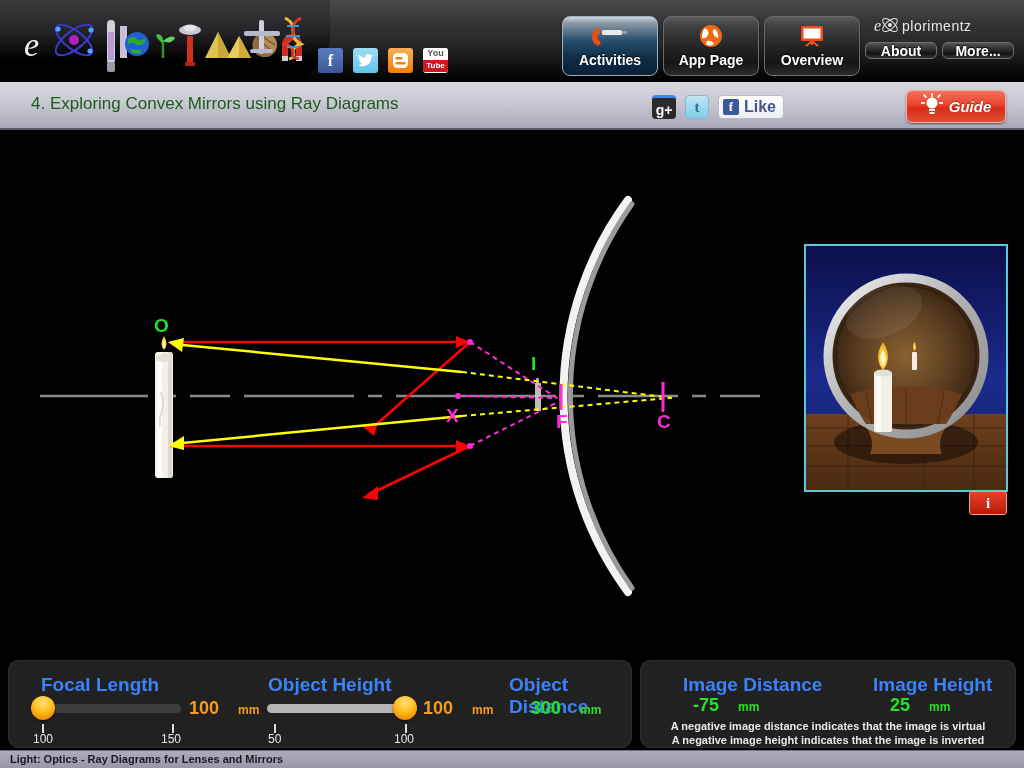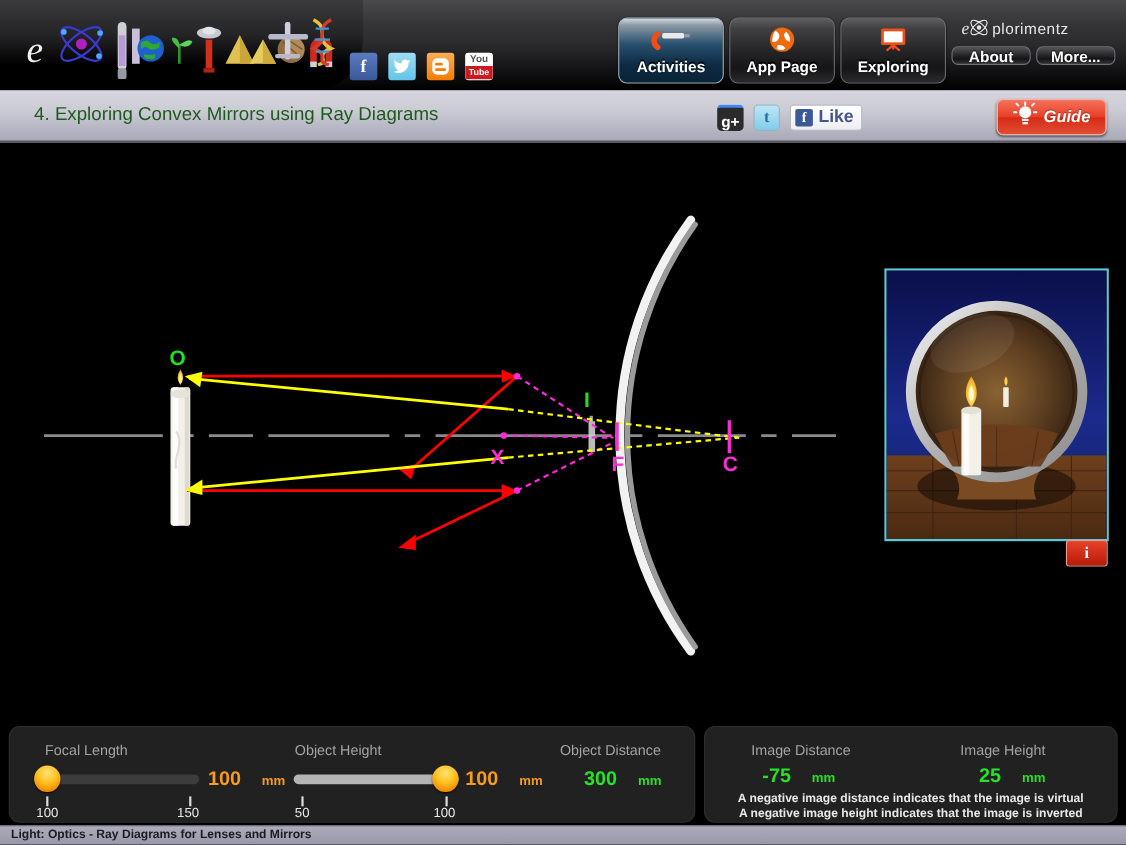--- a/index.html
+++ b/index.html
@@ -109,21 +109,21 @@
               border-radius:3px; border:1px solid #f09a8c;
               background:linear-gradient(to bottom,#e8412a,#b81b08);
               color:#fff;font-size:15px;font-weight:bold;text-align:center;line-height:22px;
               font-family:"Liberation Serif",serif; cursor:pointer;}
 
   
   .panel { position:absolute; top:660px; height:88px; border-radius:10px;
            background:#212121; border:1px solid #2e2e2e; }
   .panel-left { left: 8px; width: 624px; }
   .panel-right { left: 640px; width: 376px; }
-  .ctl-title { position:absolute; color:#a3a3a3; font-size:13px; font-weight:normal; }
+  .ctl-title { position:absolute; color:#3b82f6; font-size:19px; font-weight:bold; }
   .val { position:absolute; font-size:18px; font-weight:bold; }
   .val .unit { font-size:12px; font-weight:bold;padding-left:14px; }
   .val-orange { color:#f79b1f; }
   .val-green { color:#27e027; }
   .slider { position:absolute; height:30px; }
   .track { position:absolute; top:10px; left:0; height:9px; border-radius:5px; }
   .track-dark { background:#3c3c3c; }
   .track-light { background:#b5b5b5; }
   .thumb { position:absolute; top:2px; width:24px; height:24px; border-radius:50%;
            background: radial-gradient(circle at 50% 28%, #ffe177 0%, #ffc222 42%, #f38b00 78%, #d87400 100%);
@@ -272,21 +272,21 @@
         <div class="lbl">App Page</div>
       </div>
       <div class="navbtn">
         <div class="ico">
           <svg width="28" height="24" viewBox="0 0 28 24">
             <rect x="3" y="2" width="22" height="15" rx="1.5" fill="#f04e17"></rect>
             <rect x="5.5" y="4.5" width="17" height="10" fill="#ffffff"></rect>
             <path d="M14,17 L14,21 M14,17 L8,22 M14,17 L20,22" stroke="#f04e17" stroke-width="2" fill="none"></path>
           </svg>
         </div>
-        <div class="lbl">Exploring</div>
+        <div class="lbl">Overview</div>
       </div>
       <div class="navbtn-sm">
         <div class="lbl">About</div>
       </div>
       <div class="navbtn-sm">
         <div class="lbl">More...</div>
       </div>
     </div>
 
     <div class="brand-tr">

